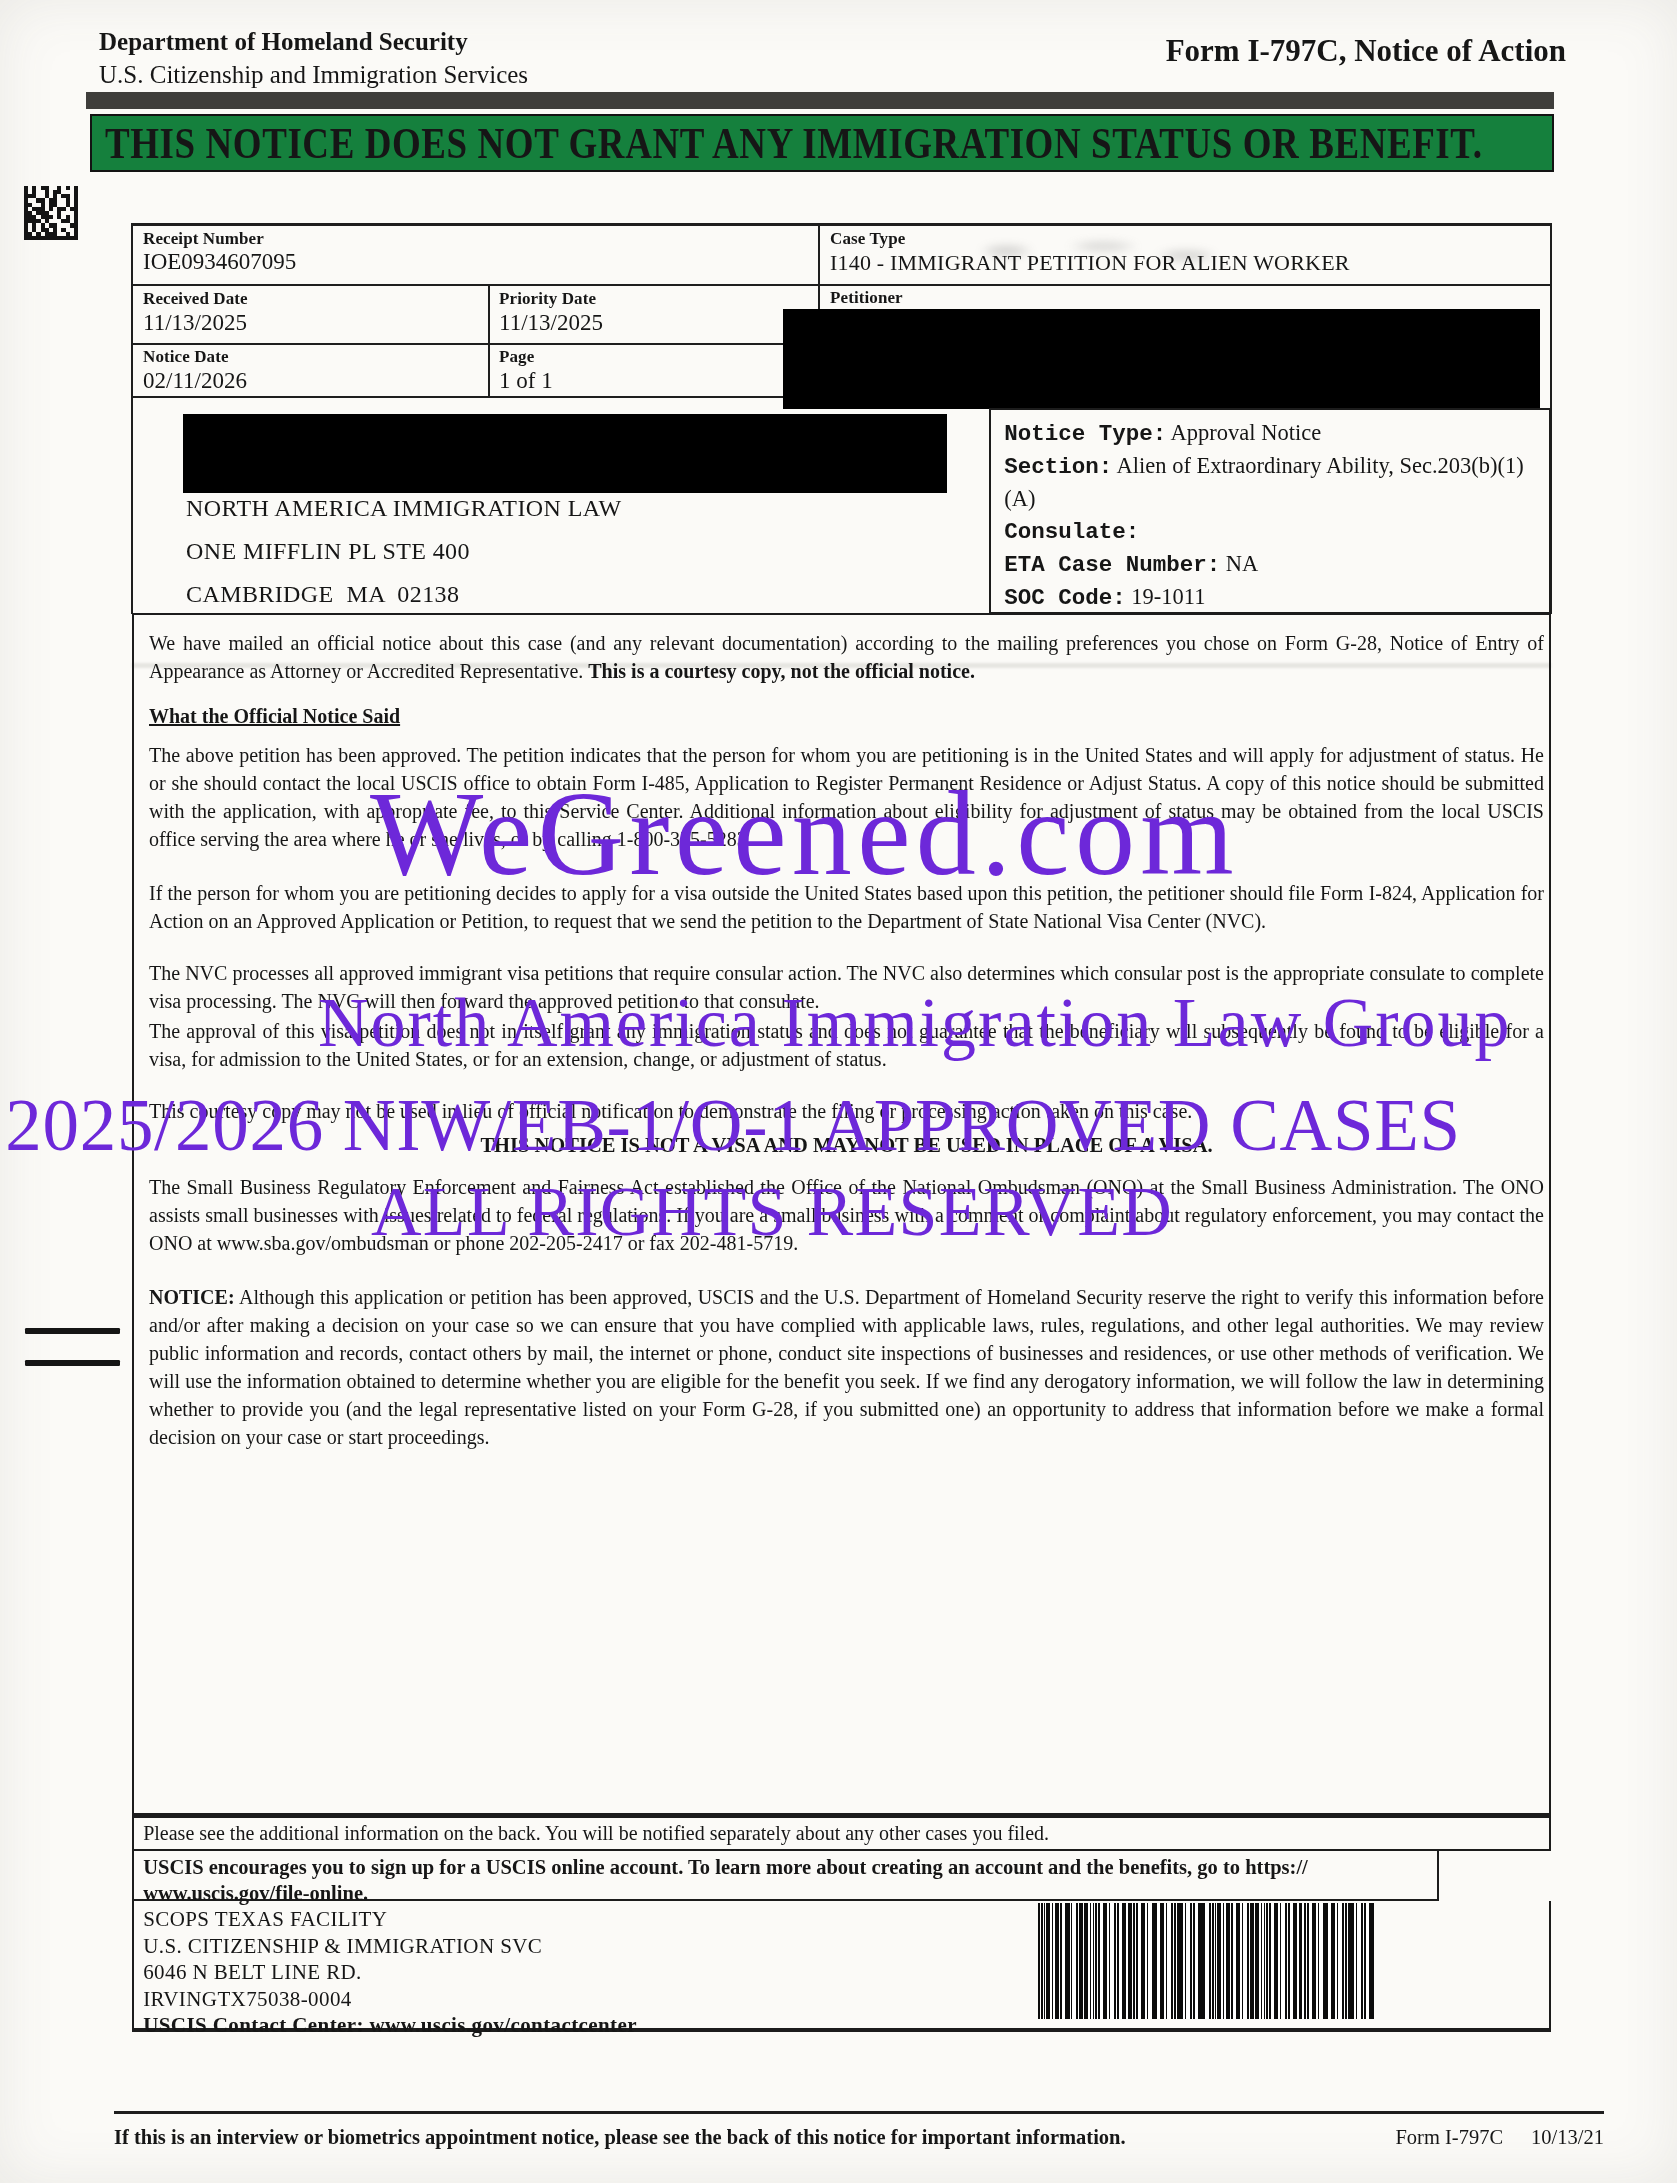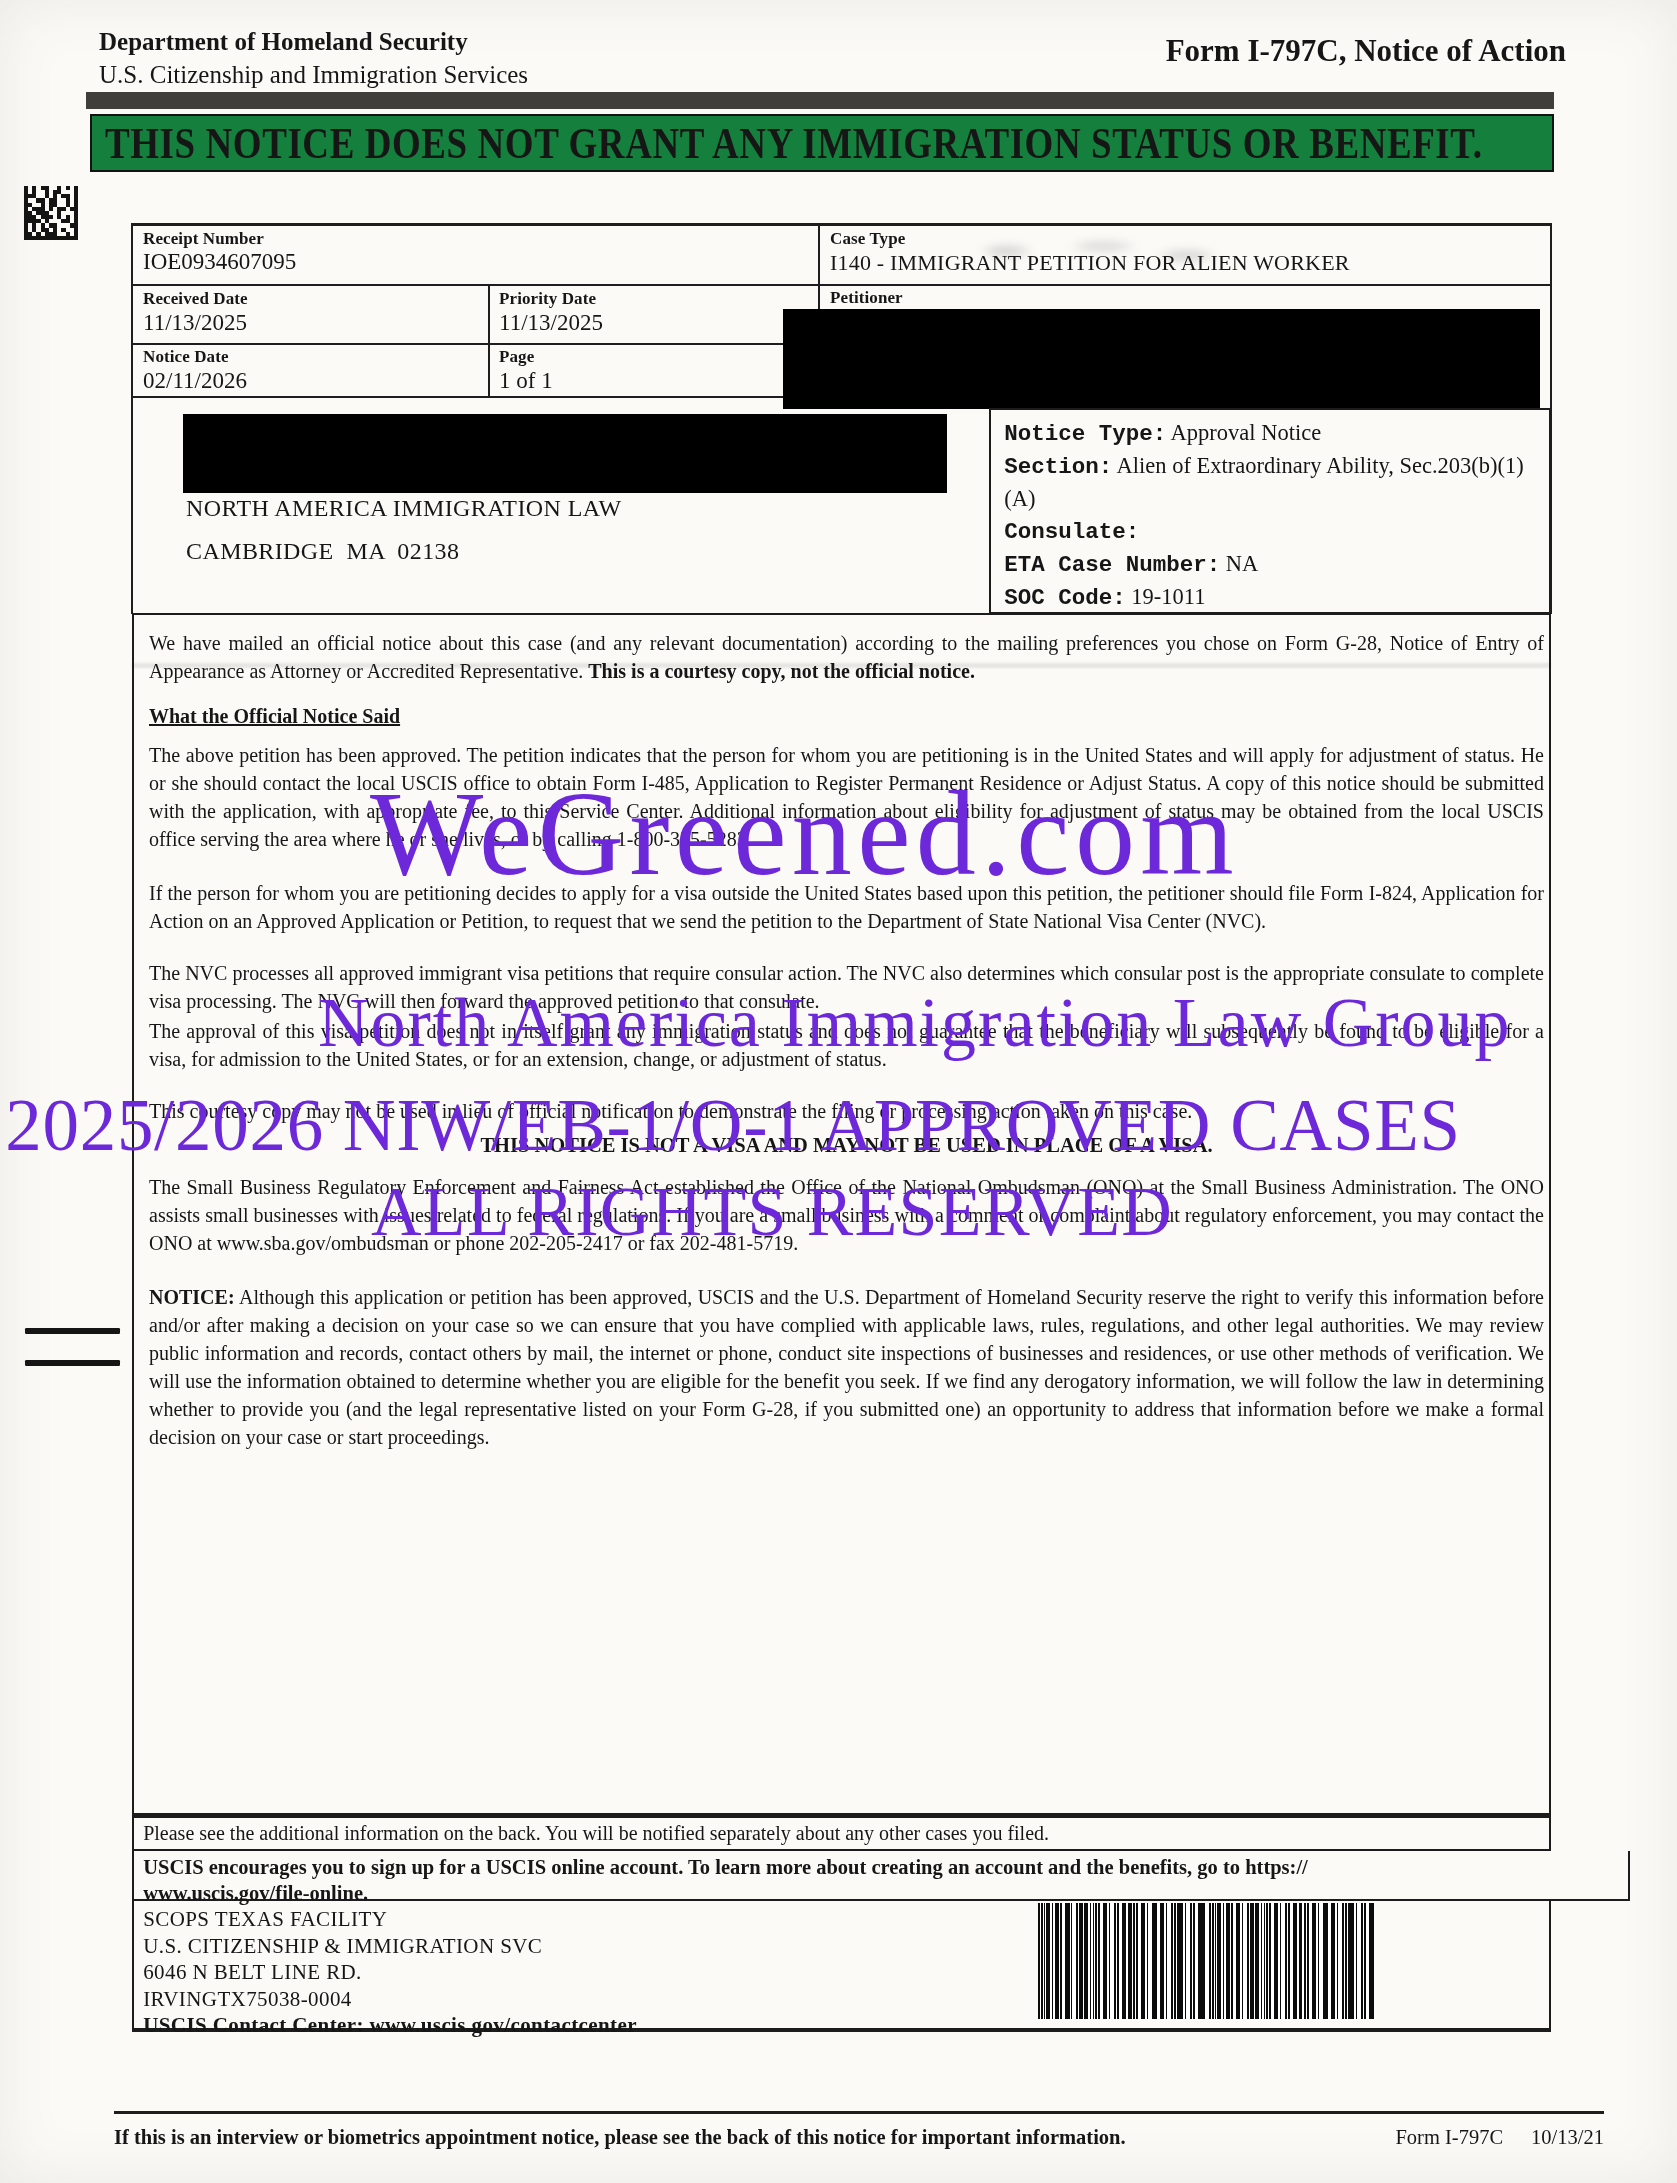--- a/index.html
+++ b/index.html
@@ -138,20 +138,21 @@
   <div class="abs val" style="left:143px;top:368px;">02/11/2026</div>
 
   <div class="abs lbl" style="left:499px;top:347px;">Page</div>
   <div class="abs val" style="left:499px;top:368px;">1 of 1</div>
 
   <div class="redact" style="left:783px;top:309px;width:757px;height:100px;"></div>
   <div class="redact" style="left:183px;top:414px;width:764px;height:79px;"></div>
 
   <div class="abs" style="left:186px;top:487px;font-size:24px;line-height:43px;letter-spacing:0.4px;">
     <div class="prewrap">NORTH AMERICA IMMIGRATION LAW</div>
+    <div class="prewrap">ONE MIFFLIN PL STE 400</div>
     <div class="prewrap">CAMBRIDGE  MA  02138</div>
   </div>
 
   <div class="boxed" style="left:989px;top:408px;width:562px;height:206px;padding:6.6px 13.2px;">
     <div class="nb-row">
       <b>Notice Type:</b>
       <span>Approval Notice</span>
     </div>
     <div class="nb-row">
       <b>Section:</b>
@@ -191,21 +192,21 @@
 
   <div class="bp" style="top:1283px;">
     <b>NOTICE:</b><span> Although this application or petition has been approved, USCIS and the U.S. Department of Homeland Security reserve the right to verify this information before and/or after making a decision on your case so we can ensure that you have complied with applicable laws, rules, regulations, and other legal authorities. We may review public information and records, contact others by mail, the internet or phone, conduct site inspections of businesses and residences, or use other methods of verification. We will use the information obtained to determine whether you are eligible for the benefit you seek. If we find any derogatory information, we will follow the law in determining whether to provide you (and the legal representative listed on your Form G-28, if you submitted one) an opportunity to address that information before we make a formal decision on your case or start proceedings.</span>
   </div>
 
   <div class="mark" style="top:1328px;"></div>
   <div class="mark" style="top:1360px;"></div>
 
   <div class="boxed" style="left:132px;top:1815px;width:1419px;height:36px;border-top-width:3.3px;padding:4px 9.2px 0 9.2px;font-size:20px;">Please see the additional information on the back. You will be notified separately about any other cases you filed.</div>
 
-  <div class="boxed" style="left:132px;top:1851px;width:1498px;height:50px;border-top:none;padding:3.3px 9.2px 0 9.2px;font-weight:bold;font-size:20.5px;line-height:26px;">
+  <div class="boxed" style="left:132px;top:1851px;width:1307px;height:50px;border-top:none;padding:3.3px 9.2px 0 9.2px;font-weight:bold;font-size:20.5px;line-height:26px;">
     <div>USCIS encourages you to sign up for a USCIS online account. To learn more about creating an account and the benefits, go to https://</div>
     <div>www.uscis.gov/file-online.</div>
   </div>
 
   <div class="boxed" style="left:132px;top:1901px;width:1419px;height:131px;border-top:none;border-bottom-width:4px;padding:5.3px 9.2px 0 9.2px;">
     <div style="font-size:21px;line-height:26.4px;letter-spacing:0.4px;">
       <div>SCOPS TEXAS FACILITY</div>
       <div>U.S. CITIZENSHIP &amp; IMMIGRATION SVC</div>
       <div>6046 N BELT LINE RD.</div>
       <div>IRVINGTX75038-0004</div>

